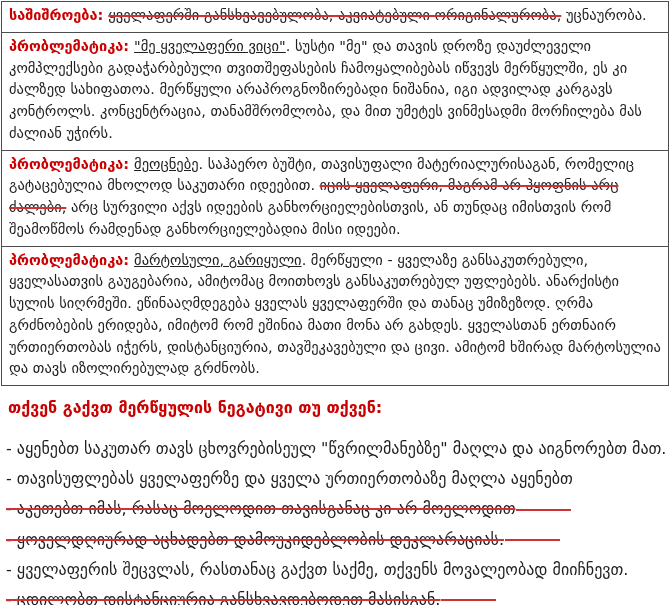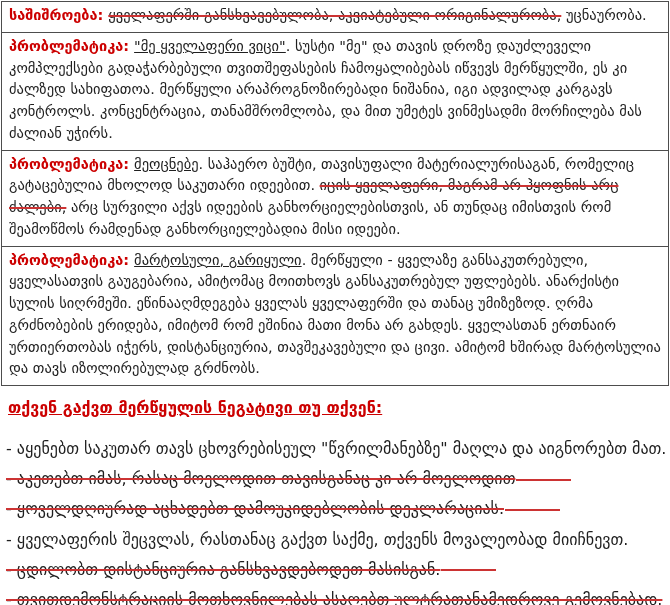--- a/index.html
+++ b/index.html
@@ -30,21 +30,20 @@
     color:var(--ink);
     text-decoration:line-through;
     text-decoration-color:var(--strike);
     text-decoration-thickness:2px;
   }
   .heading{
     color:var(--red);
     font-weight:bold;
     font-size:16px;
     margin:12px 0 16px 7px;
-    text-decoration:underline;
   }
   .list{padding:2px 0 0 5px;}
   .list-item{
     font-size:16px;
     line-height:1.7;
     margin-bottom:3px;
     color:var(--ink);
   }
   .li-strike{
     text-decoration:line-through;
@@ -66,19 +65,20 @@
 <div class="doc">
   <div id="boxes">
       <div class="box"><span class="label">საშიშროება: </span><span class="seg-strike">ყველაფერში განსხვავებულობა, აკვიატებული ორიგინალურობა,</span><span class="seg-normal"> უცნაურობა.</span></div>
       <div class="box"><span class="label">პრობლემატიკა: </span><span class="seg-underline">"მე ყველაფერი ვიცი"</span><span class="seg-normal">. სუსტი "მე" და თავის დროზე დაუძლეველი კომპლექსები გადაჭარბებული თვითშეფასების ჩამოყალიბებას იწვევს მერწყულში, ეს კი ძალზედ სახიფათოა. მერწყული არაპროგნოზირებადი ნიშანია, იგი ადვილად კარგავს კონტროლს. კონცენტრაცია, თანამშრომლობა, და მით უმეტეს ვინმესადმი მორჩილება მას ძალიან უჭირს.</span></div>
       <div class="box"><span class="label">პრობლემატიკა: </span><span class="seg-underline">მეოცნებე</span><span class="seg-normal">. საჰაერო ბუშტი, თავისუფალი მატერიალურისაგან, რომელიც გატაცებულია მხოლოდ საკუთარი იდეებით. </span><span class="seg-strike">იცის ყველაფერი, მაგრამ არ ჰყოფნის არც ძალები,</span><span class="seg-normal"> არც სურვილი აქვს იდეების განხორციელებისთვის, ან თუნდაც იმისთვის რომ შეამოწმოს რამდენად განხორციელებადია მისი იდეები.</span></div>
       <div class="box"><span class="label">პრობლემატიკა: </span><span class="seg-underline">მარტოსული, გარიყული</span><span class="seg-normal">. მერწყული - ყველაზე განსაკუთრებული, ყველასათვის გაუგებარია, ამიტომაც მოითხოვს განსაკუთრებულ უფლებებს. ანარქისტი სულის სიღრმეში. ეწინააღმდეგება ყველას ყველაფერში და თანაც უმიზეზოდ. ღრმა გრძნობების ერიდება, იმიტომ რომ ეშინია მათი მონა არ გახდეს. ყველასთან ერთნაირ ურთიერთობას იჭერს, დისტანციურია, თავშეკავებული და ცივი. ამიტომ ხშირად მარტოსულია და თავს იზოლირებულად გრძნობს.</span></div>
     </div>
   <div class="heading">თქვენ გაქვთ მერწყულის ნეგატივი თუ თქვენ:</div>
   <div id="list" class="list">
       <div class="list-item">- აყენებთ საკუთარ თავს ცხოვრებისეულ "წვრილმანებზე" მაღლა და აიგნორებთ მათ.</div>
+      <div class="list-item">- თავისუფლებას ყველაფერზე და ყველა ურთიერთობაზე მაღლა აყენებთ</div>
       <div class="list-item li-strike">- აკეთებთ იმას, რასაც მოელოდით თავისგანაც კი არ მოელოდით</div>
       <div class="list-item li-strike">- ყოველდღიურად აცხადებთ დამოუკიდებლობის დეკლარაციას.</div>
       <div class="list-item">- ყველაფერის შეცვლას, რასთანაც გაქვთ საქმე, თქვენს მოვალეობად მიიჩნევთ.</div>
       <div class="list-item li-strike">- ცდილობთ დისტანციურია განსხვავდებოდეთ მასისგან.</div>
       <div class="list-item li-strike">- თვითდემონსტრაციის მოთხოვნილებას ასაღებთ ულტრათანამედროვე გემოვნებად.</div>
     </div>
 </div>
 
 </body></html>

